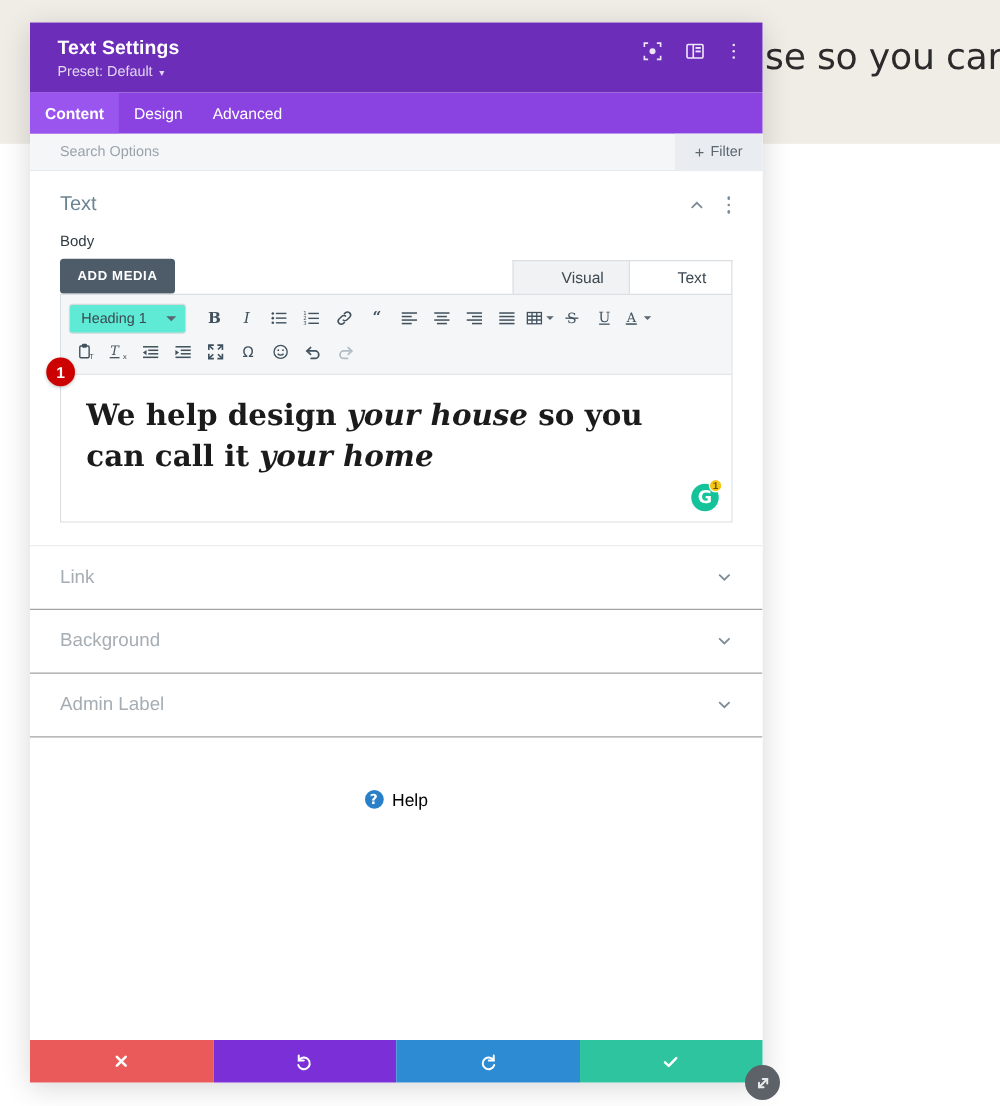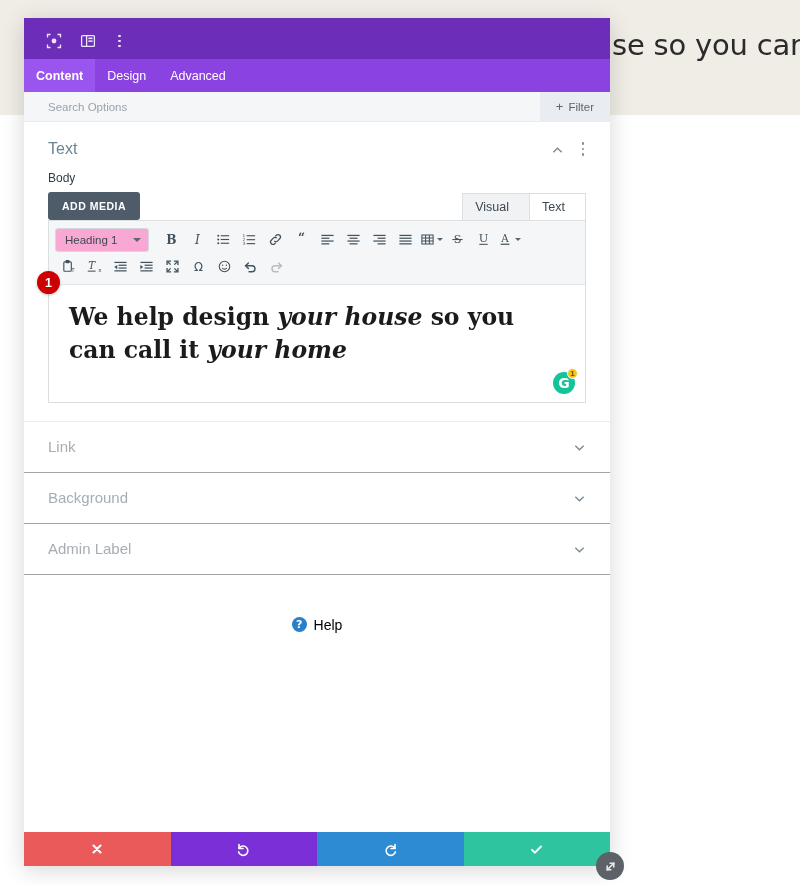--- a/index.html
+++ b/index.html
@@ -86,21 +86,21 @@
 
   .media-row { display: flex; align-items: flex-end; justify-content: space-between; }
   .add-media-btn {
     background: #4e5c6a; color: #fff; font-size: 10.5px; font-weight: bold;
     letter-spacing: 0.5px; border-radius: 3px; padding: 8px 14px; cursor: pointer;
     border: none;
   }
   .vt-tabs { display: flex; align-items: flex-end; }
   .vt-tab {
     border: 1px solid #dcdfe2; border-bottom: none;
-    padding: 6px 20px 7px 12px; font-size: 12.5px; color: #3c4852;
+    padding: 6px 20px 7px 38px; font-size: 12.5px; color: #3c4852;
     cursor: pointer; background: #fff; position: relative; top: 1px;
   }
   .vt-tab.active { background: #f1f2f3; }
   .vt-tab + .vt-tab { margin-left: -1px; }
 
   
   .editor {
     border: 1px solid #dcdfe2; margin-top: 0px; background: #fff;
     position: relative;
   }
@@ -110,21 +110,21 @@
   }
   .ed-row { display: flex; align-items: center; flex-wrap: nowrap; gap: 0px; min-height: 27px; }
   .tb-item {
     display: flex; align-items: center; justify-content: center;
     height: 26px; min-width: 26px; color: #41525e; cursor: pointer;
     font-size: 13px;
   }
   .tb-item svg { display: block; }
   .fmt-select {
     display: flex; align-items: center; gap: 16px;
-    border: 1px solid #d7dadd; background: #f9a8d4; border-radius: 3px;
+    border: 1px solid #d7dadd; background: #5eead4; border-radius: 3px;
     height: 24px; padding: 0 7px 0 9px; font-size: 11.5px; color: #3c4852;
     margin-right: 9px; cursor: pointer; justify-content: center;
   }
   .sel-caret { border-left: 4px solid transparent; border-right: 4px solid transparent; border-top: 4px solid #5a6670; }
   .mini-caret { border-left: 3.2px solid transparent; border-right: 3.2px solid transparent; border-top: 3.6px solid #5a6670; margin-left: 2px; }
 
   .ed-content {
     padding: 16px 20px 34px 20px; min-height: 104px; background: #fff;
     position: relative;
   }
@@ -201,20 +201,27 @@
 <body>
 
 <div id="page-background">
   <div id="bg-band"></div>
   <div id="bg-headline">se so you can cal</div>
 </div>
 
 <div id="modal">
 
   <div class="modal-header">
+    <div class="title-block">
+      <div class="modal-title">Text Settings</div>
+      <div class="preset-row">
+        <span>Preset: Default</span>
+        <span class="preset-caret">▼</span>
+      </div>
+    </div>
     <div class="header-icons">
       <span class="hicon">
         <svg viewBox="0 0 16 16" fill="none" stroke="currentColor" stroke-width="1.3">
           <path d="M1.5 4.5V1.5H4.5M11.5 1.5H14.5V4.5M14.5 11.5V14.5H11.5M4.5 14.5H1.5V11.5"></path>
           <circle cx="8" cy="8" r="2.4" fill="currentColor" stroke="none"></circle>
         </svg>
       </span>
       <span class="hicon">
         <svg viewBox="0 0 16 16" fill="none" stroke="currentColor" stroke-width="1.3">
           <rect x="1.6" y="2.6" width="12.8" height="10.8" rx="1"></rect>

